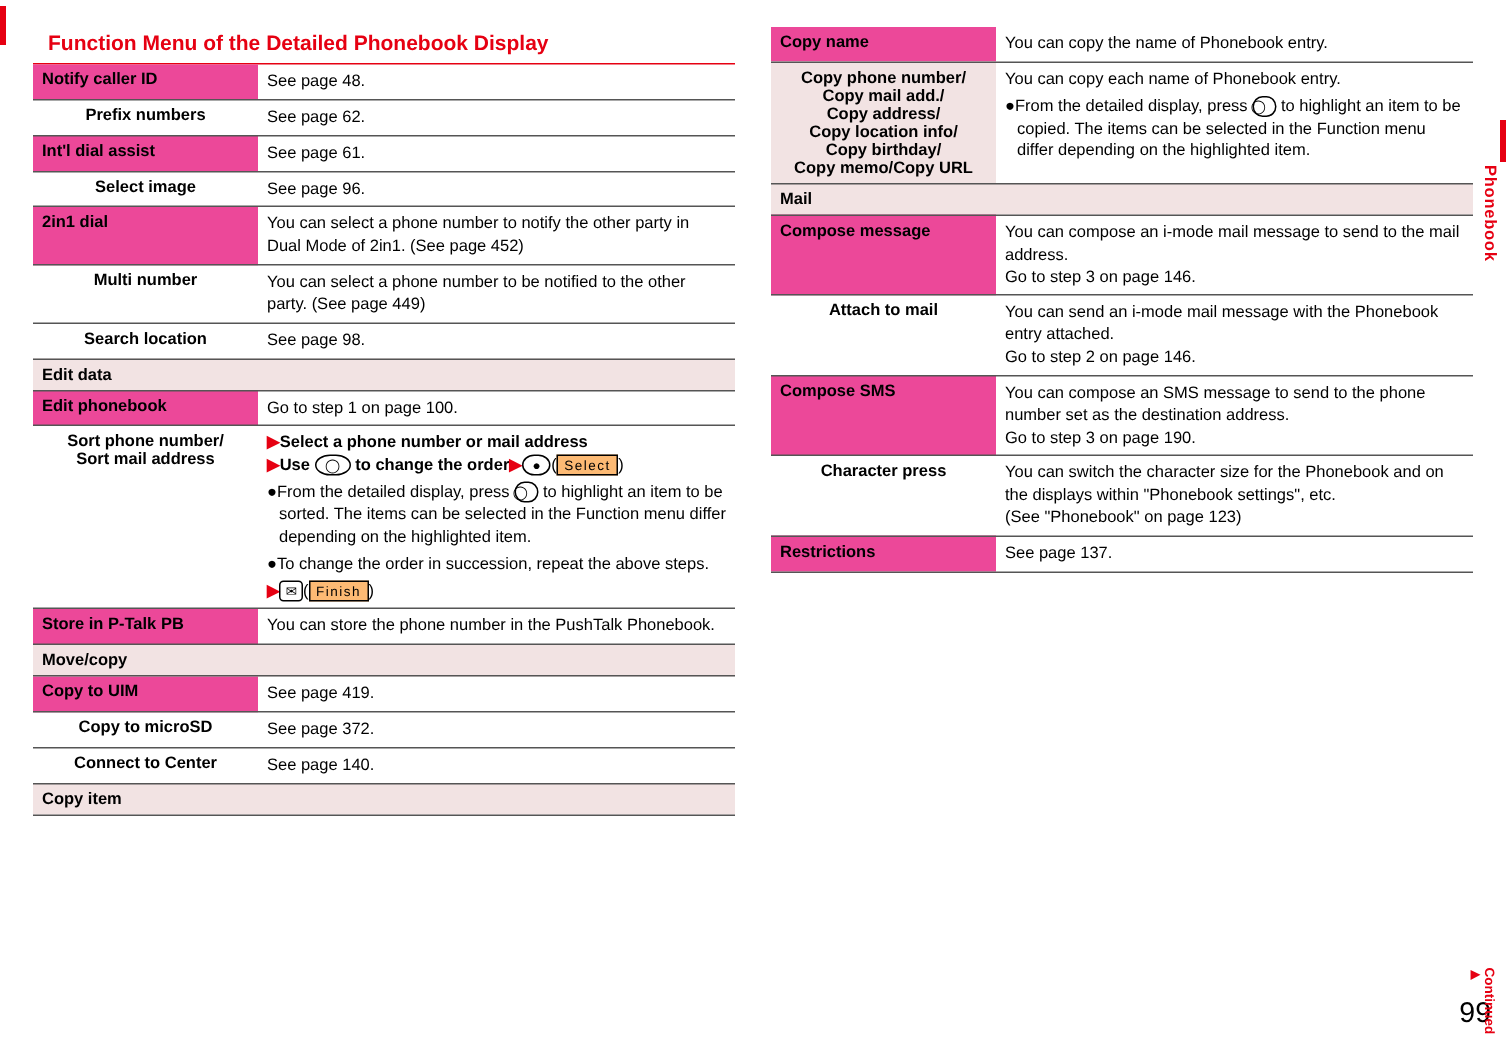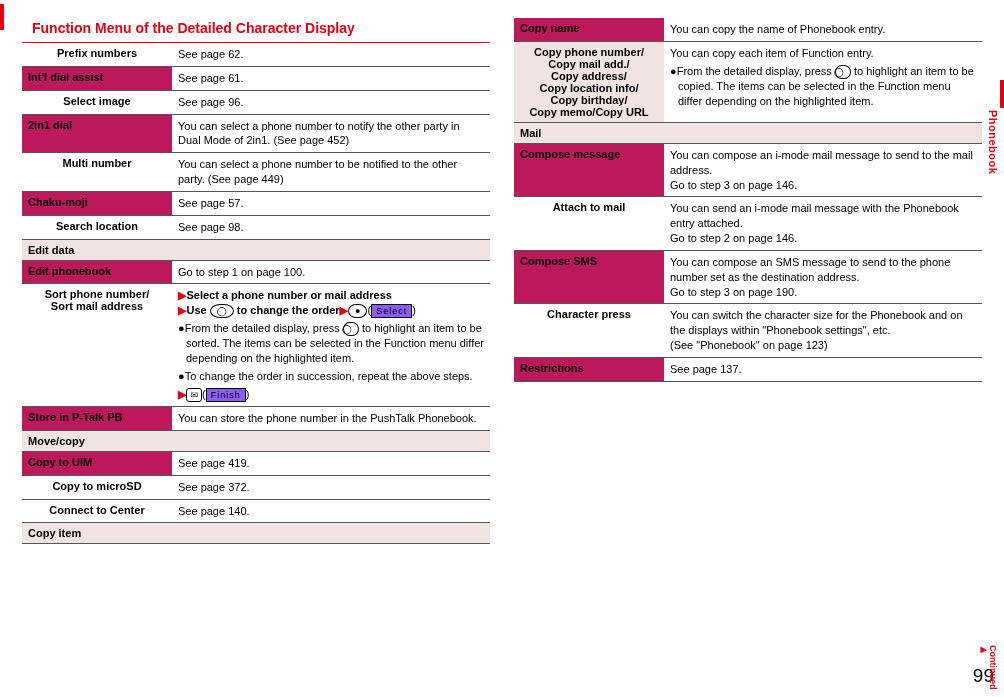--- a/index.html
+++ b/index.html
@@ -38,21 +38,21 @@
   }
   table {
     border-collapse: collapse;
     width: 100%;
     font-size: 11px;
     break-inside: avoid-column;
   }
   .tbl { margin-bottom: 0; }
   td { vertical-align: top; padding: 4px 6px; border-bottom: 1px solid #555; }
   td.label { width: 150px; font-weight: bold; }
-  tr.shade td.label { background: #be185d; margin-left: 44px; }
+  tr.shade td.label { background: #ec4899; margin-left: 44px; }
   tr.plain td.label { background: #fff; text-align: center; }
   tr.section td { background: #f2e3e3; font-weight: bold; border-bottom: 1px solid #555; padding: 4px 6px; }
   tr.section td:nth-child(2) { background: #fff; }
   .desc { line-height: 1.35; }
   .arrow { color:#e60012; font-weight:bold; }
   .ovalbtn {
     display:inline-block;
     border:1px solid #000;
     border-radius:50%/60%;
     padding:0 6px;
@@ -61,21 +61,21 @@
     vertical-align:middle;
     background:#fff;
   }
   .rectbtn {
     display:inline-block;
     border:1px solid #000;
     padding:0 4px;
     font-size:9px;
     line-height:12px;
     vertical-align:middle;
-    background:#8b5cf6;
+    background:#fdba74;
     letter-spacing:1px;
   }
   .mail-icon {
     display:inline-block;
     border:1px solid #000;
     border-radius:3px;
     padding:0 3px;
     font-size:9px;
     line-height:12px;
     vertical-align:middle;
@@ -134,47 +134,47 @@
 
 <div class="left-red-bar"></div>
 
 <div class="side-tab">
   <div class="side-red"></div>
   <div class="side-text">Phonebook</div>
 </div>
 
 <div class="columns">
 
-  <div class="title">Function Menu of the Detailed Character Display</div>
+  <div class="title">Function Menu of the Detailed Phonebook Display</div>
 
   <table class="tbl">
     <tbody>
+        <tr class="shade">
+          <td class="label">Notify caller ID</td>
+          <td class="desc">See page 48.</td>
+        </tr>
     <tr class="plain">
           <td class="label">Prefix numbers</td>
           <td class="desc">See page 62.</td>
         </tr>
     <tr class="shade">
           <td class="label">Int'l dial assist</td>
           <td class="desc">See page 61.</td>
         </tr>
     <tr class="plain">
           <td class="label">Select image</td>
           <td class="desc">See page 96.</td>
         </tr>
     <tr class="shade">
           <td class="label">2in1 dial</td>
           <td class="desc">You can select a phone number to notify the other party in Dual Mode of 2in1. (See page 452)</td>
         </tr>
     <tr class="plain">
           <td class="label">Multi number</td>
           <td class="desc">You can select a phone number to be notified to the other party. (See page 449)</td>
-        </tr>
-    <tr class="shade">
-          <td class="label">Chaku-moji</td>
-          <td class="desc">See page 57.</td>
         </tr>
     <tr class="plain">
           <td class="label">Search location</td>
           <td class="desc">See page 98.</td>
         </tr>
     <tr class="section">
           <td colspan="2">Edit data</td>
         </tr>
     <tr class="shade">
           <td class="label">Edit phonebook</td>
@@ -227,21 +227,21 @@
     <tr class="plain">
       <td class="label" style="background:#f2e3e3;">
         <span>Copy phone number/</span><br>
         <span>Copy mail add./</span><br>
         <span>Copy address/</span><br>
         <span>Copy location info/</span><br>
         <span>Copy birthday/</span><br>
         <span>Copy memo/Copy URL</span>
       </td>
       <td class="desc">
-        <span>You can copy each item of Function entry.</span>
+        <span>You can copy each name of Phonebook entry.</span>
         <span class="bullet">●<span>From the detailed display, press </span><span class="ovalbtn">◯</span><span> to highlight an item to be copied. The items can be selected in the Function menu differ depending on the highlighted item.</span></span>
       </td>
     </tr>
     <tr class="section">
           <td colspan="2">Mail</td>
         </tr>
     <tr class="shade">
           <td class="label">Compose message</td>
           <td class="desc" style="white-space:pre-line;">You can compose an i-mode mail message to send to the mail address.
 Go to step 3 on page 146.</td>

